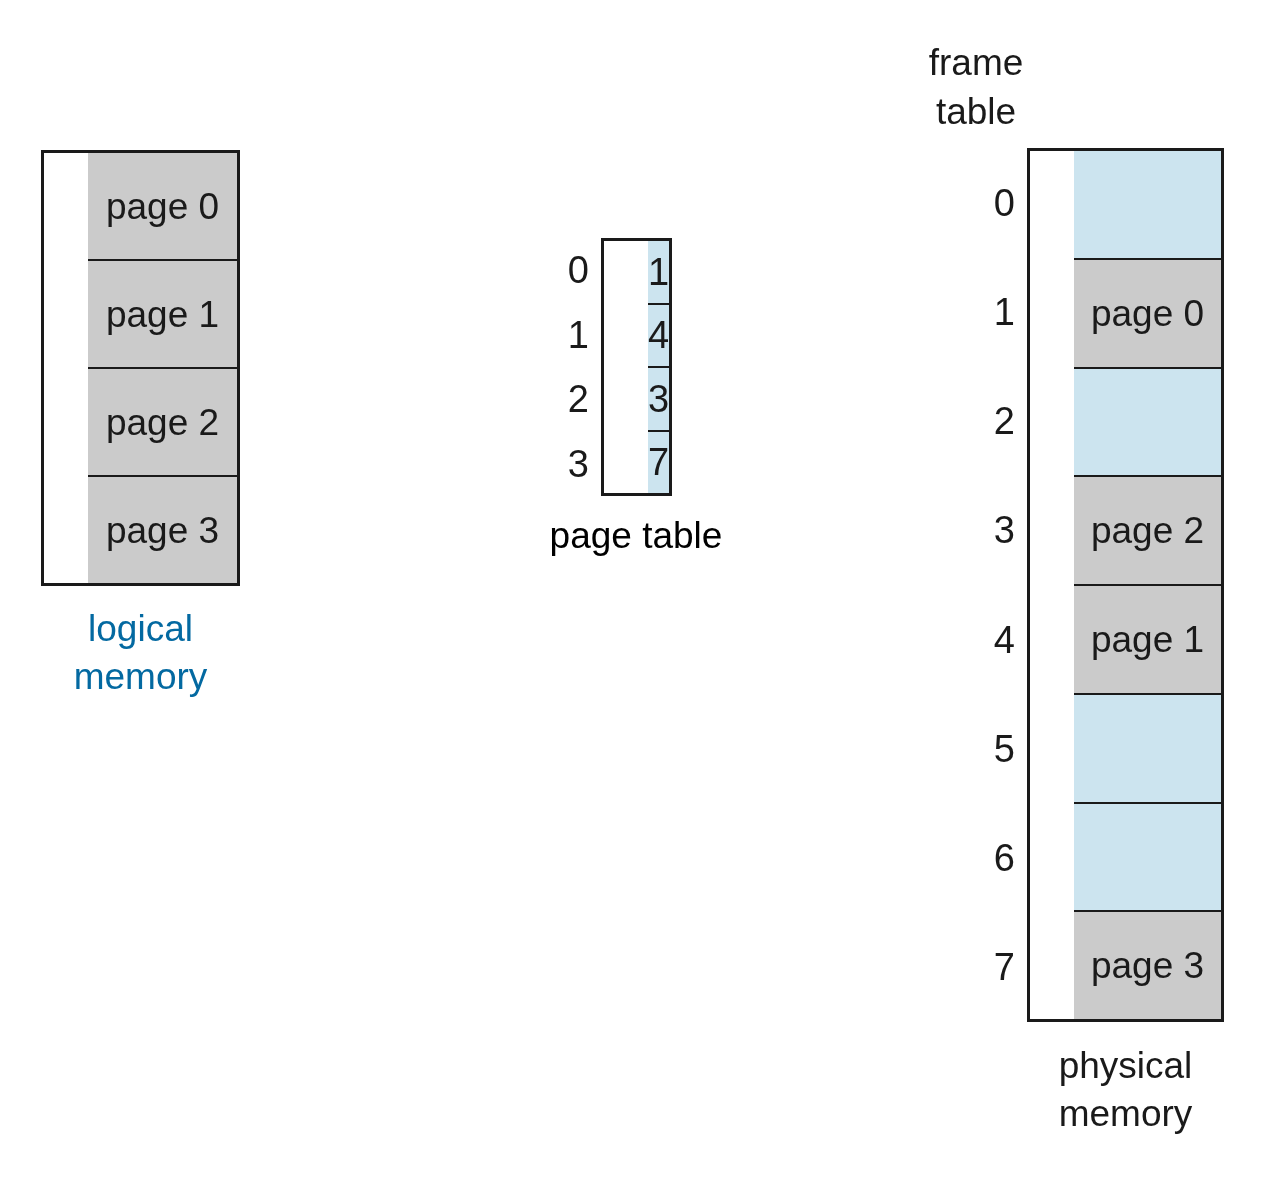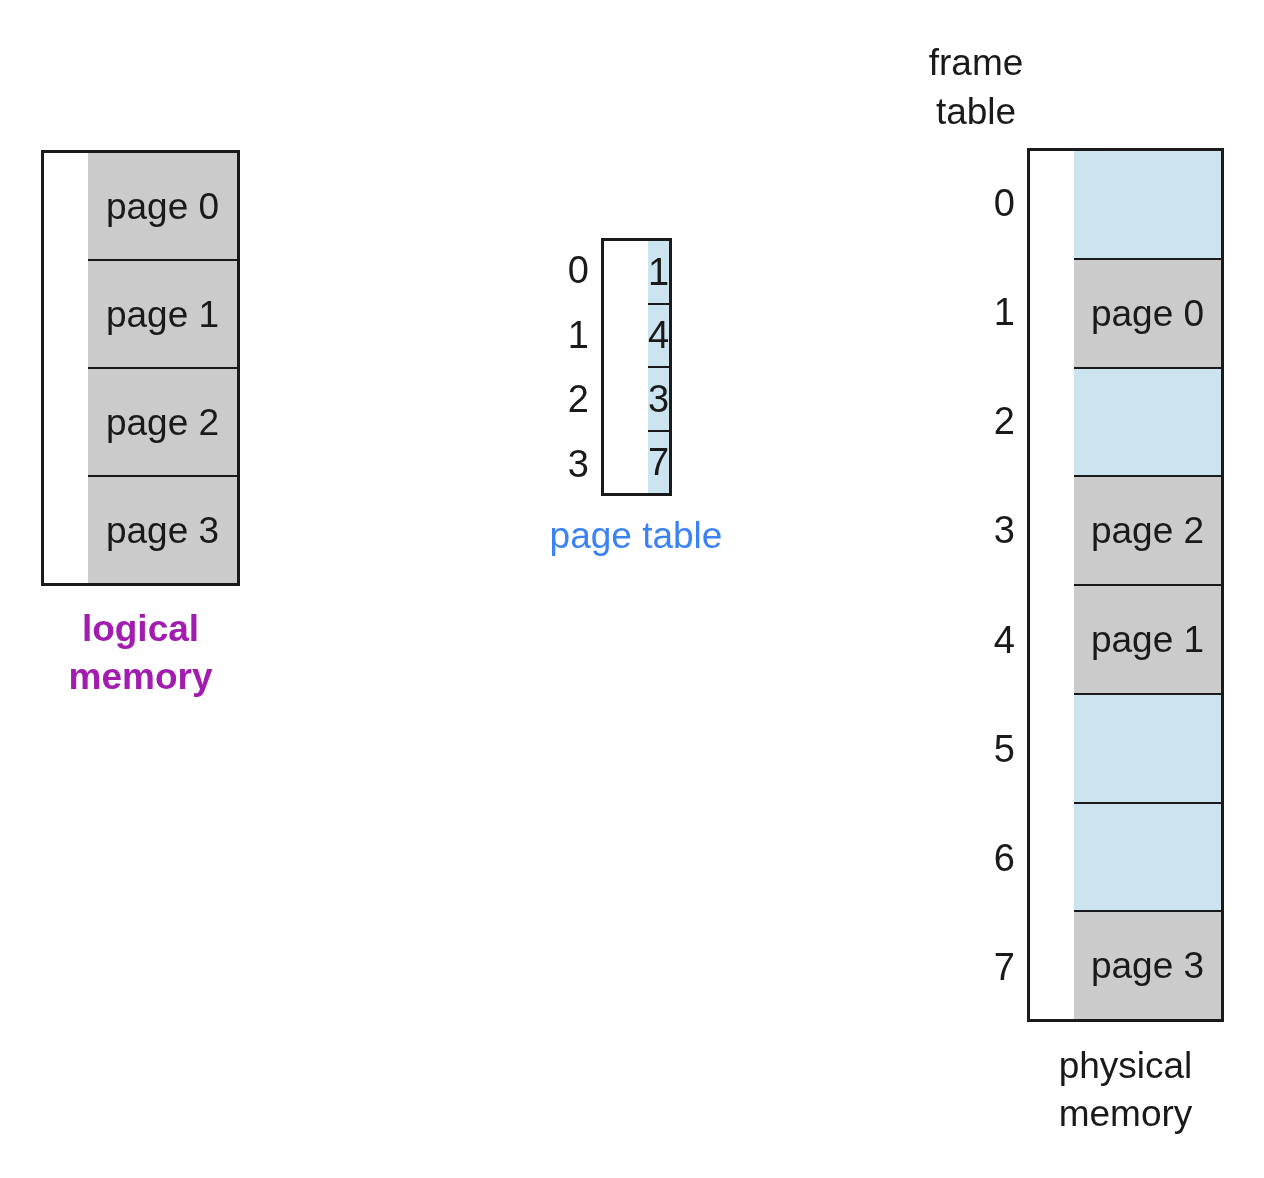--- a/index.html
+++ b/index.html
@@ -51,22 +51,21 @@
     height: 436px;
   }
   #logical-memory-label {
     position: absolute;
     left: 0px;
     top: 605px;
     width: 281px;
     text-align: center;
     font-size: 37px;
     line-height: 48px;
-    color: #a21caf;
-    font-weight: bold;
+    color: #0369a1;
   }
 
   
   #page-table {
     left: 601px;
     top: 238px;
     width: 71px;
     height: 258px;
   }
   #page-table .cell { font-size: 38px; }
@@ -89,21 +88,21 @@
     color: #1a1a1a;
   }
   #page-table-label {
     position: absolute;
     left: 486px;
     top: 512px;
     width: 300px;
     text-align: center;
     font-size: 37px;
     line-height: 48px;
-    color: #3b82f6;
+    color: #000000;
   }
 
   
   #frame-number-heading {
     position: absolute;
     left: 836px;
     top: 38px;
     width: 280px;
     text-align: center;
     font-size: 37px;

